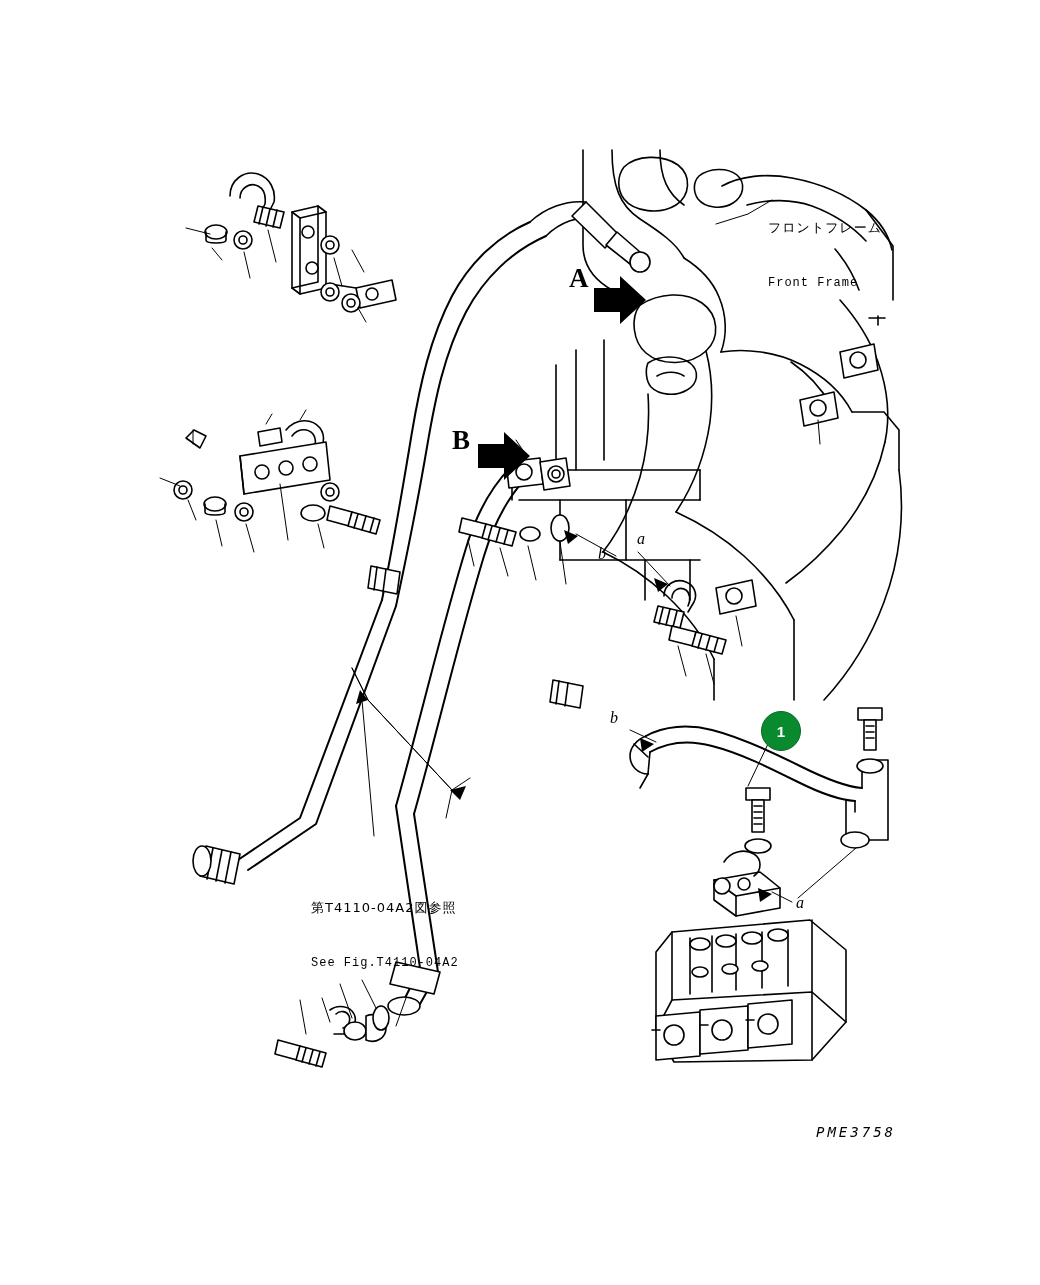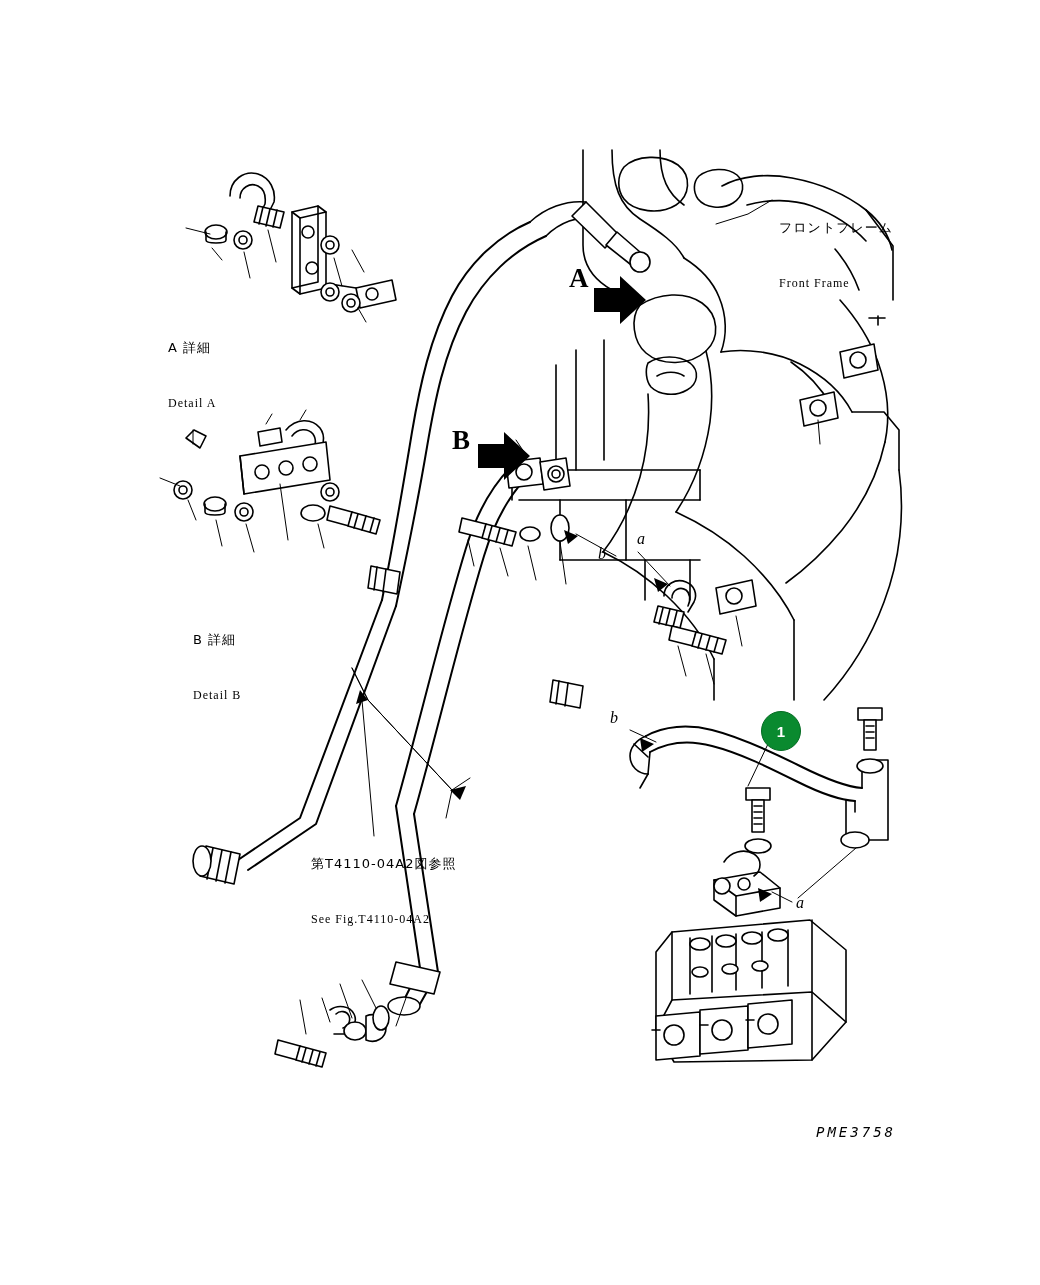--- a/index.html
+++ b/index.html
@@ -2,21 +2,21 @@
 <html><head>
 <meta charset="utf-8">
 <style>
   html,body{margin:0;padding:0;background:#ffffff;}
   body{width:1040px;height:1285px;position:relative;overflow:hidden;
        font-family:"Liberation Sans",sans-serif;color:#000;}
   #sheet{position:absolute;left:0;top:0;width:1040px;height:1285px;}
   svg.art{position:absolute;left:0;top:0;width:1040px;height:1285px;}
   .lbl{position:absolute;white-space:pre;line-height:1.25;}
   .jp{font-family:"DejaVu Sans",sans-serif;font-size:13px;letter-spacing:1px;}
-  .en{font-family:Liberation Serif, serif;font-size:12px;letter-spacing:1px;}
+  .en{font-family:Liberation Mono, monospace;font-size:12px;letter-spacing:1px;}
   .bigletter{font-family:"Liberation Serif",serif;font-size:27px;font-weight:bold;}
   .smletter{font-family:"Liberation Serif",serif;font-size:16px;font-style:italic;}
   .partno{font-family:"DejaVu Sans Mono","Liberation Mono",monospace;font-size:14px;letter-spacing:3px;font-style:italic;}
   .callout{position:absolute;width:38px;height:38px;border-radius:50%;
            background:#0a8a2f;color:#fff;display:flex;align-items:center;justify-content:center;
            font-family:"Liberation Sans",sans-serif;font-size:15px;font-weight:bold;
            border:1px solid #046b22;}
 </style>
 </head>
 <body>
@@ -319,36 +319,28 @@
 
       <g fill="#000" stroke="none">
         <path d="M594 288 L620 288 L620 276 L646 300 L620 324 L620 312 L594 312 Z"></path>
       </g>
       <g fill="#000" stroke="none">
         <path d="M478 444 L504 444 L504 432 L530 456 L504 480 L504 468 L478 468 Z"></path>
       </g>
     </g>
   </svg>
 
-  <div class="lbl" style="left:768px;top:180px;margin-left:11px;">
+  <div class="lbl" style="left:768px;top:180px;">
     <div class="jp">フロントフレーム</div>
     <div class="en">Front Frame</div>
   </div>
 
-  <div class="lbl" style="left:168px;top:300px;">
-    <div class="jp">A 詳細</div>
-    <div class="en">Detail A</div>
-  </div>
-
-  <div class="lbl" style="left:193px;top:592px;">
-    <div class="jp">B 詳細</div>
-    <div class="en">Detail B</div>
-  </div>
-
-  <div class="lbl" style="left:311px;top:816px;">
+
+
+  <div class="lbl" style="left:311px;top:860px;">
     <div class="jp">第T4110-04A2図参照</div>
     <div class="en">See Fig.T4110-04A2</div>
   </div>
 
 
   <div class="lbl bigletter" style="left:569px;top:262px;">A</div>
   <div class="lbl bigletter" style="left:452px;top:424px;">B</div>
 
   <div class="lbl smletter" style="left:598px;top:544px;">b</div>
   <div class="lbl smletter" style="left:637px;top:529px;">a</div>

